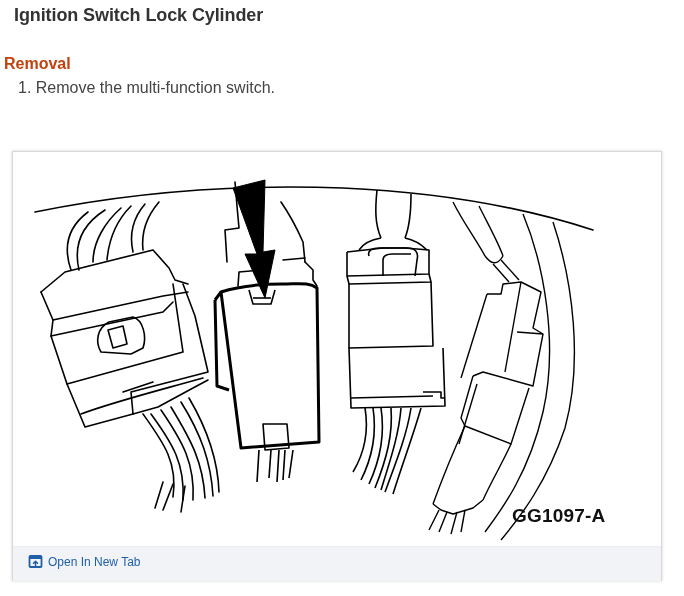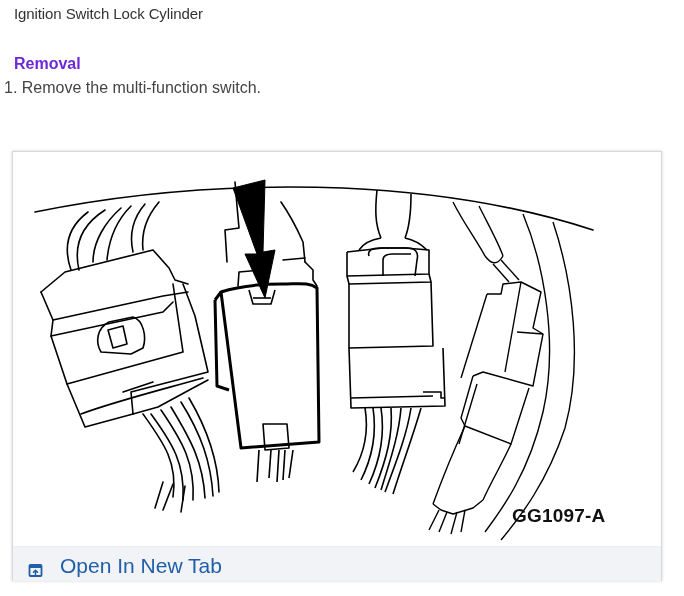--- a/index.html
+++ b/index.html
@@ -14,36 +14,36 @@
     }
     .page {
       position: relative;
       width: 684px;
       height: 596px;
     }
     .doc-title {
       position: absolute;
       left: 14px;
       top: 5px;
-      font-size: 15px;
-      font-weight: normal;
+      font-size: 18px;
+      font-weight: bold;
       color: #333333;
       letter-spacing: -0.1px;
     }
     .section-heading {
       position: absolute;
-      left: 14px;
+      left: 4px;
       top: 55px;
       font-size: 16px;
       font-weight: bold;
-      color: #6d28d9;
+      color: #c2410c;
     }
     .step {
       position: absolute;
-      left: 4px;
+      left: 18px;
       top: 79px;
       font-size: 16px;
       color: #444444;
     }
     .figure-panel {
       position: absolute;
       left: 12px;
       top: 151px;
       width: 648px;
       height: 428px;
@@ -79,22 +79,22 @@
       width: 648px;
       height: 34px;
       background: #f1f3f7;
       border-top: 1px solid #eceef2;
     }
     .footer-link {
       position: absolute;
       top: 7px;
       display: flex;
       align-items: center;
-      gap: 17px;
-      font-size: 21px;
+      gap: 5px;
+      font-size: 12px;
       color: #1f5fa8;
       text-decoration: none;
       cursor: pointer;
     }
     .footer-link.left { left: 15px; }
     .footer-link.right { right: 8px; top: 4px; }
     .icon-box {
       display: inline-block;
       width: 15px;
       height: 15px;

